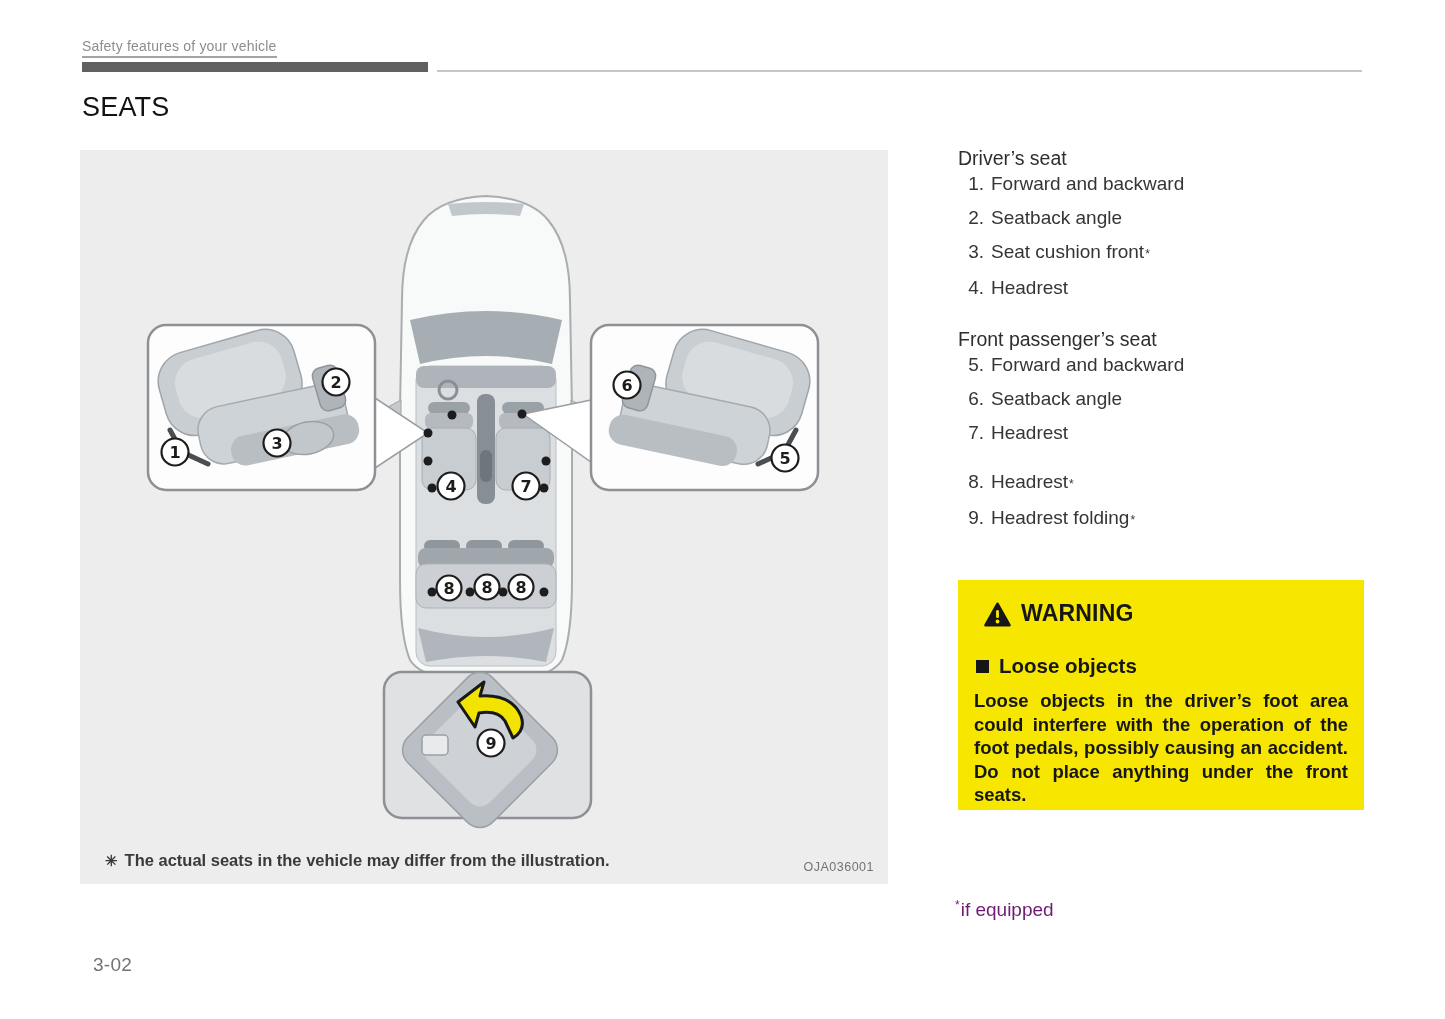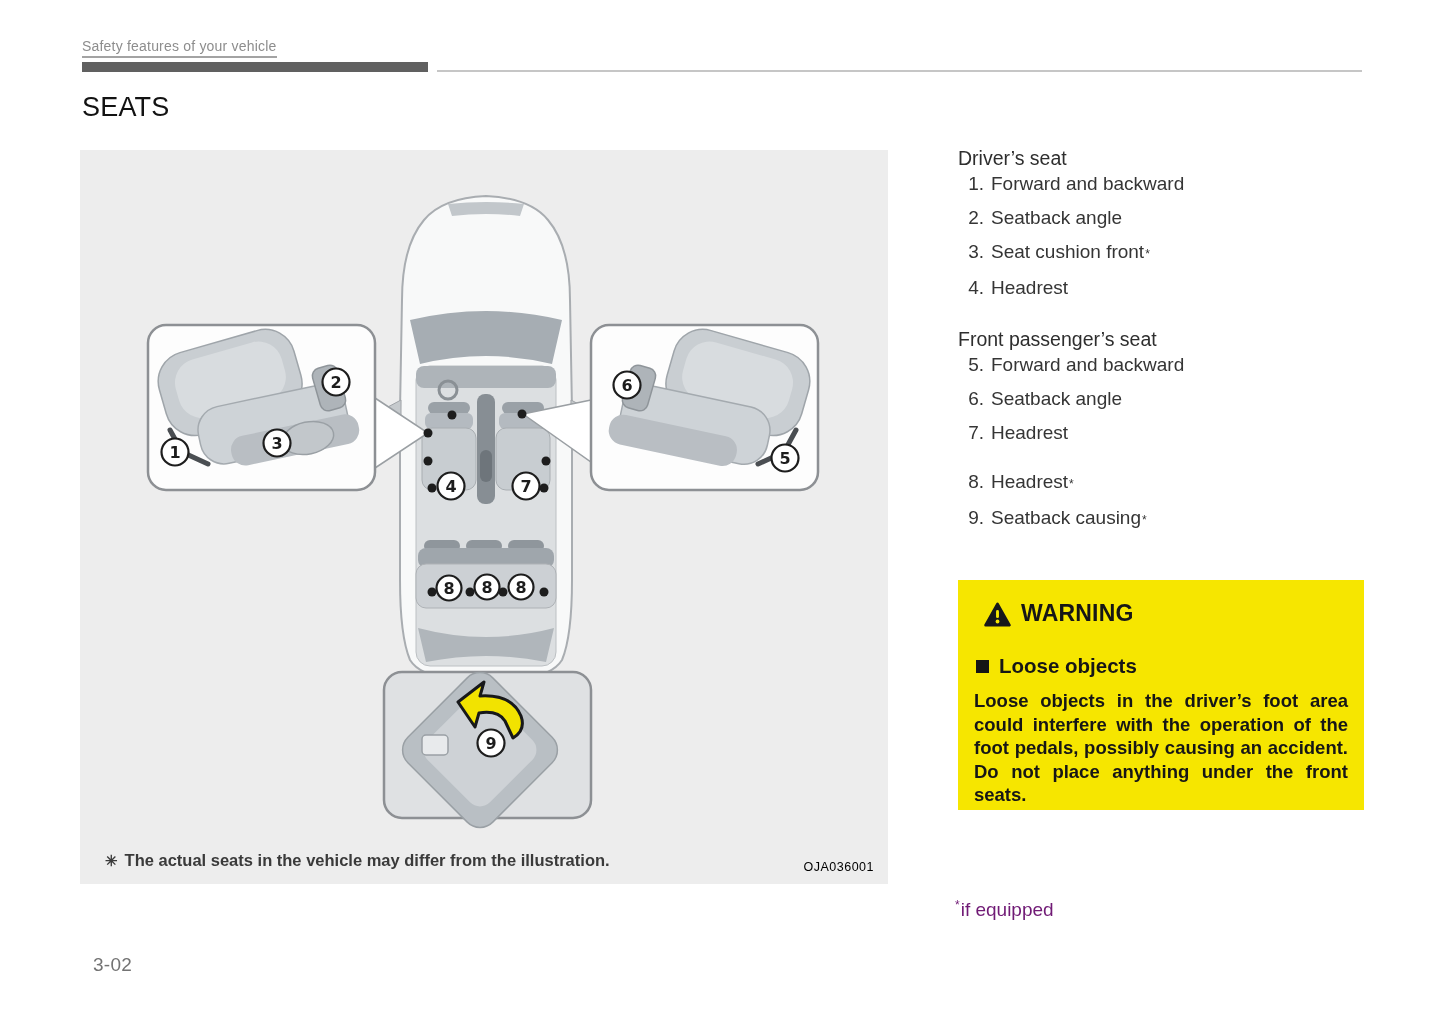--- a/index.html
+++ b/index.html
@@ -16,21 +16,21 @@
 
   h1.page-title{position:absolute;left:82px;top:92px;margin:0;font-size:27px;
                 font-weight:400;color:#121212;letter-spacing:.2px;}
 
   
   .panel{position:absolute;left:80px;top:150px;width:808px;height:734px;margin:0;
          background:#ededed;}
   .panel svg{position:absolute;left:0;top:0;}
   .note{position:absolute;left:25px;bottom:14px;font-size:16.5px;font-weight:600;color:#3a3a3a;}
   .note .note-sym{margin-right:7px;font-size:15px;}
-  .figcode{position:absolute;right:14px;bottom:10px;font-size:12.5px;color:#000000;letter-spacing:.5px;margin-top:32px;}
+  .figcode{position:absolute;right:14px;bottom:10px;font-size:12.5px;color:#737373;letter-spacing:.5px;margin-top:32px;}
 
   svg text.callout-num{font-family:"DejaVu Sans","Liberation Sans",sans-serif;
        font-size:16px;font-weight:700;fill:#1c1c1c;}
 
   
   .legend{position:absolute;left:958px;top:146px;width:420px;}
   .legend h2{margin:0;font-size:19.5px;font-weight:400;color:#2e2e2e;line-height:24px;}
   .legend .sec{margin:0 0 0 0;}
   .legend .sec + .sec{margin-top:29px;}
   .item{display:flex;align-items:baseline;line-height:20px;margin-top:14px;font-size:19px;color:#353535;}
@@ -245,21 +245,21 @@
         </div>
     </div>
     <div class="sec">
       <div class="item">
           <span class="num">8.</span>
           <span>Headrest</span>
           <sup>*</sup>
         </div>
       <div class="item">
           <span class="num">9.</span>
-          <span>Seatback causing</span>
+          <span>Headrest folding</span>
           <sup>*</sup>
         </div>
     </div>
   </aside>
 
   <div class="warning">
     <div class="w-title-row">
       <svg width="27" height="25" viewBox="0 0 24 22">
         <path d="M12 1.5 L22.6 20.5 L1.4 20.5 Z" fill="#17171a" stroke="#17171a" stroke-width="2.4" stroke-linejoin="round"></path>
         <rect x="10.7" y="7" width="2.6" height="7.2" rx="1.3" fill="#f6e600"></rect>

